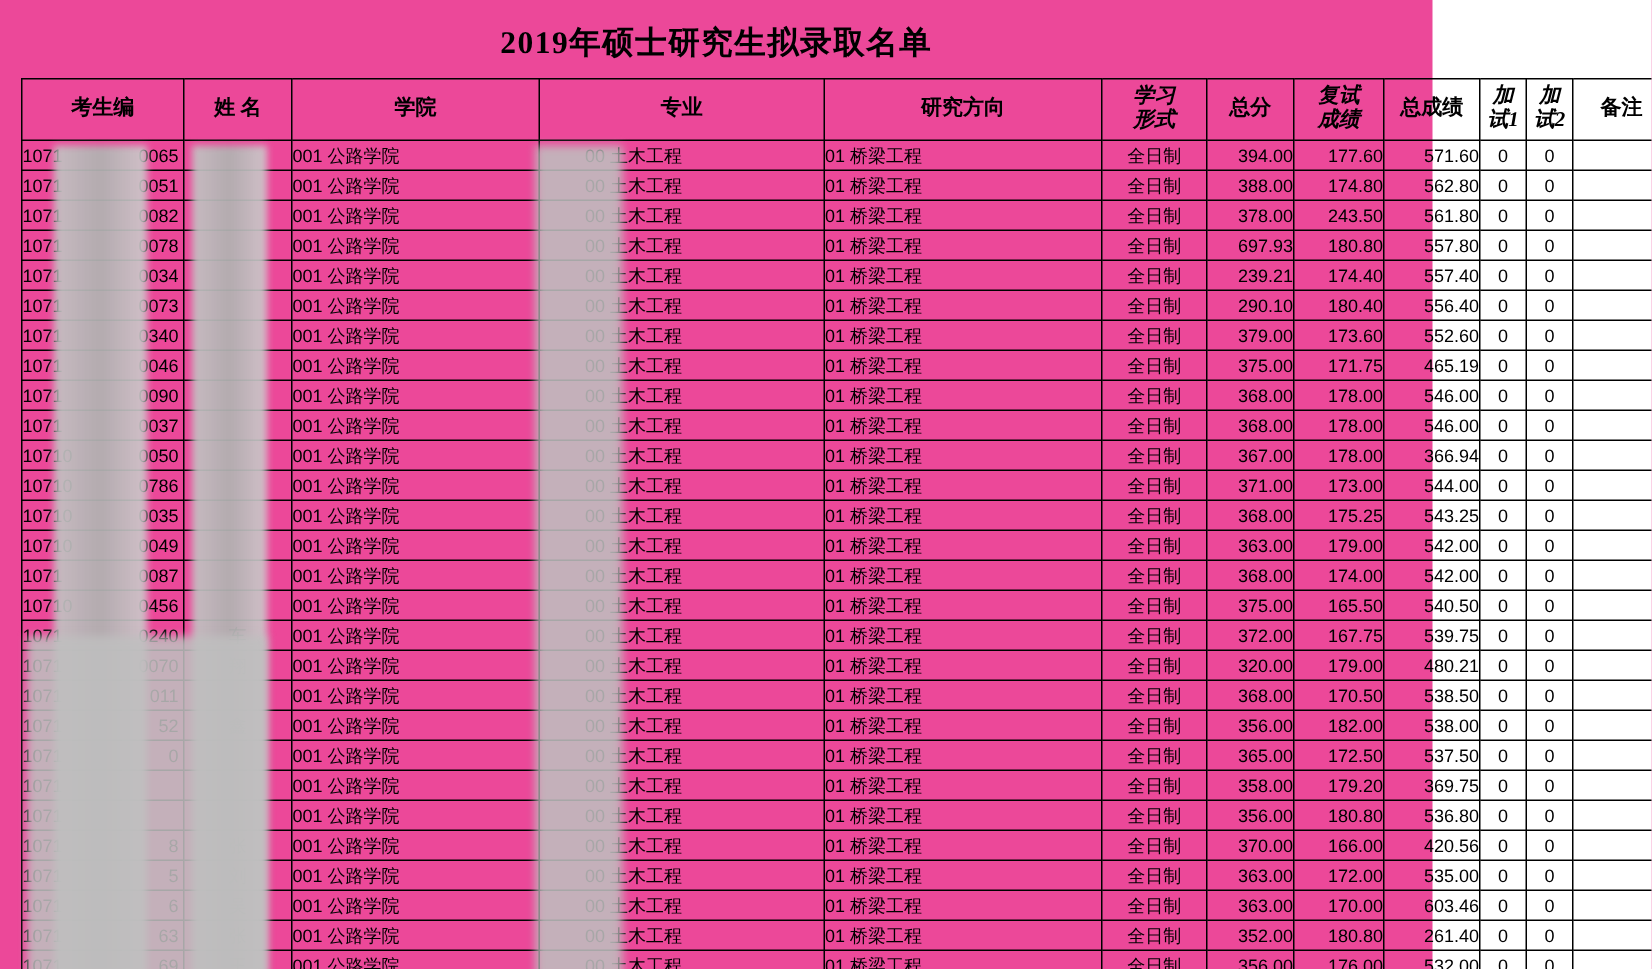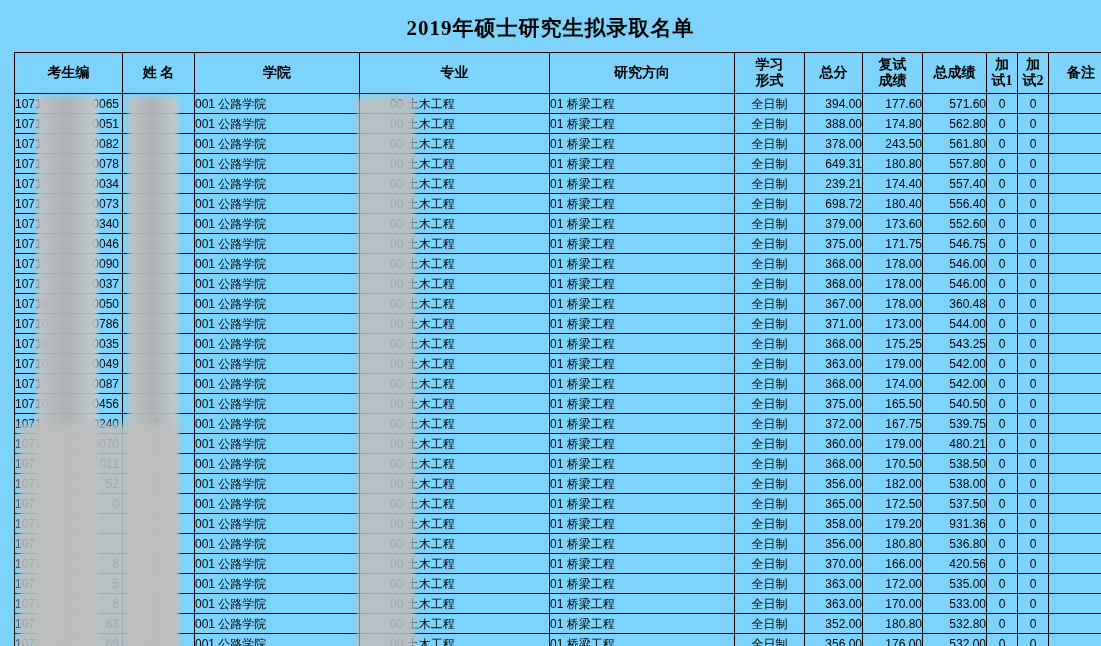--- a/index.html
+++ b/index.html
@@ -8,23 +8,23 @@
     background: #ffffff;
   }
   body {
     width: 1101px;
     height: 646px;
     font-family: "Liberation Sans", sans-serif;
     overflow: hidden;
   }
   .page {
     position: relative;
-    width: 1101px;
+    width: 955px;
     height: 646px;
-    background: #7dd3fc;
+    background: #ec4899;
   }
   .doc-title {
     text-align: center;
     font-family: "Liberation Serif", serif;
     font-size: 21px;
     font-weight: 700;
     color: #000;
     padding-top: 14px;
     padding-bottom: 10px;
     letter-spacing: 1px;
@@ -50,20 +50,21 @@
   table.grid thead th {
     font-family: "Liberation Serif", serif;
     font-size: 14px;
     text-align: center;
     height: 40px;
     font-weight: 700;
   }
   thead th.two-line {
     font-size: 13px;
     line-height: 1.15;
+    font-style: italic;
   }
   td.c { text-align: center; }
   td.l { padding-left: 3px; text-align: left; }
   td.num { text-align: right; padding-right: 5px; font-family: "Liberation Sans", sans-serif; font-size: 12px;}
   td.zero { text-align: center; font-size: 12px; }
 
   
   col.c-kaosheng { width: 108px; }
   col.c-xingming { width: 72px; }
   col.c-xueyuan  { width: 165px; }
@@ -183,21 +184,21 @@
           <td class="zero">0</td>
           <td class="c"></td>
         </tr>
         <tr>
           <td class="l code-prefix">1071<span style="float: right; padding-right: 3px;">0078</span></td>
           <td class="c"></td>
           <td class="l">001  公路学院</td>
           <td class="l" style="padding-left: 30px;">00   土木工程</td>
           <td class="l">01  桥梁工程</td>
           <td class="c">全日制</td>
-          <td class="num">649.31</td>
+          <td class="num">697.93</td>
           <td class="num">180.80</td>
           <td class="num">557.80</td>
           <td class="zero">0</td>
           <td class="zero">0</td>
           <td class="c"></td>
         </tr>
         <tr>
           <td class="l code-prefix">1071<span style="float: right; padding-right: 3px;">0034</span></td>
           <td class="c"></td>
           <td class="l">001  公路学院</td>
@@ -211,21 +212,21 @@
           <td class="zero">0</td>
           <td class="c"></td>
         </tr>
         <tr>
           <td class="l code-prefix">1071<span style="float: right; padding-right: 3px;">0073</span></td>
           <td class="c"></td>
           <td class="l">001  公路学院</td>
           <td class="l" style="padding-left: 30px;">00   土木工程</td>
           <td class="l">01  桥梁工程</td>
           <td class="c">全日制</td>
-          <td class="num">698.72</td>
+          <td class="num">290.10</td>
           <td class="num">180.40</td>
           <td class="num">556.40</td>
           <td class="zero">0</td>
           <td class="zero">0</td>
           <td class="c"></td>
         </tr>
         <tr>
           <td class="l code-prefix">1071<span style="float: right; padding-right: 3px;">0340</span></td>
           <td class="c"></td>
           <td class="l">001  公路学院</td>
@@ -241,21 +242,21 @@
         </tr>
         <tr>
           <td class="l code-prefix">1071<span style="float: right; padding-right: 3px;">0046</span></td>
           <td class="c"></td>
           <td class="l">001  公路学院</td>
           <td class="l" style="padding-left: 30px;">00   土木工程</td>
           <td class="l">01  桥梁工程</td>
           <td class="c">全日制</td>
           <td class="num">375.00</td>
           <td class="num">171.75</td>
-          <td class="num">546.75</td>
+          <td class="num">465.19</td>
           <td class="zero">0</td>
           <td class="zero">0</td>
           <td class="c"></td>
         </tr>
         <tr>
           <td class="l code-prefix">1071<span style="float: right; padding-right: 3px;">0090</span></td>
           <td class="c"></td>
           <td class="l">001  公路学院</td>
           <td class="l" style="padding-left: 30px;">00   土木工程</td>
           <td class="l">01  桥梁工程</td>
@@ -283,21 +284,21 @@
         </tr>
         <tr>
           <td class="l code-prefix">10710<span style="float: right; padding-right: 3px;">0050</span></td>
           <td class="c"></td>
           <td class="l">001  公路学院</td>
           <td class="l" style="padding-left: 30px;">00   土木工程</td>
           <td class="l">01  桥梁工程</td>
           <td class="c">全日制</td>
           <td class="num">367.00</td>
           <td class="num">178.00</td>
-          <td class="num">360.48</td>
+          <td class="num">366.94</td>
           <td class="zero">0</td>
           <td class="zero">0</td>
           <td class="c"></td>
         </tr>
         <tr>
           <td class="l code-prefix">10710<span style="float: right; padding-right: 3px;">0786</span></td>
           <td class="c"></td>
           <td class="l">001  公路学院</td>
           <td class="l" style="padding-left: 30px;">00   土木工程</td>
           <td class="l">01  桥梁工程</td>
@@ -379,21 +380,21 @@
           <td class="zero">0</td>
           <td class="c"></td>
         </tr>
         <tr>
           <td class="l code-prefix">1071<span style="float: right; padding-right: 3px;">0070</span></td>
           <td class="c">翔</td>
           <td class="l">001  公路学院</td>
           <td class="l" style="padding-left: 30px;">00   土木工程</td>
           <td class="l">01  桥梁工程</td>
           <td class="c">全日制</td>
-          <td class="num">360.00</td>
+          <td class="num">320.00</td>
           <td class="num">179.00</td>
           <td class="num">480.21</td>
           <td class="zero">0</td>
           <td class="zero">0</td>
           <td class="c"></td>
         </tr>
         <tr>
           <td class="l code-prefix">1071<span style="float: right; padding-right: 3px;">011</span></td>
           <td class="c"></td>
           <td class="l">001  公路学院</td>
@@ -437,21 +438,21 @@
         </tr>
         <tr>
           <td class="l code-prefix">1071<span style="float: right; padding-right: 3px;"></span></td>
           <td class="c"></td>
           <td class="l">001  公路学院</td>
           <td class="l" style="padding-left: 30px;">00   土木工程</td>
           <td class="l">01  桥梁工程</td>
           <td class="c">全日制</td>
           <td class="num">358.00</td>
           <td class="num">179.20</td>
-          <td class="num">931.36</td>
+          <td class="num">369.75</td>
           <td class="zero">0</td>
           <td class="zero">0</td>
           <td class="c"></td>
         </tr>
         <tr>
           <td class="l code-prefix">1071<span style="float: right; padding-right: 3px;"></span></td>
           <td class="c"></td>
           <td class="l">001  公路学院</td>
           <td class="l" style="padding-left: 30px;">00   土木工程</td>
           <td class="l">01  桥梁工程</td>
@@ -493,35 +494,35 @@
         </tr>
         <tr>
           <td class="l code-prefix">1071<span style="float: right; padding-right: 3px;">6</span></td>
           <td class="c">吴</td>
           <td class="l">001  公路学院</td>
           <td class="l" style="padding-left: 30px;">00   土木工程</td>
           <td class="l">01  桥梁工程</td>
           <td class="c">全日制</td>
           <td class="num">363.00</td>
           <td class="num">170.00</td>
-          <td class="num">533.00</td>
+          <td class="num">603.46</td>
           <td class="zero">0</td>
           <td class="zero">0</td>
           <td class="c"></td>
         </tr>
         <tr>
           <td class="l code-prefix">1071<span style="float: right; padding-right: 3px;">63</span></td>
           <td class="c">张</td>
           <td class="l">001  公路学院</td>
           <td class="l" style="padding-left: 30px;">00   土木工程</td>
           <td class="l">01  桥梁工程</td>
           <td class="c">全日制</td>
           <td class="num">352.00</td>
           <td class="num">180.80</td>
-          <td class="num">532.80</td>
+          <td class="num">261.40</td>
           <td class="zero">0</td>
           <td class="zero">0</td>
           <td class="c"></td>
         </tr>
         <tr>
           <td class="l code-prefix">1071<span style="float: right; padding-right: 3px;">69</span></td>
           <td class="c">王</td>
           <td class="l">001  公路学院</td>
           <td class="l" style="padding-left: 30px;">00   土木工程</td>
           <td class="l">01  桥梁工程</td>

